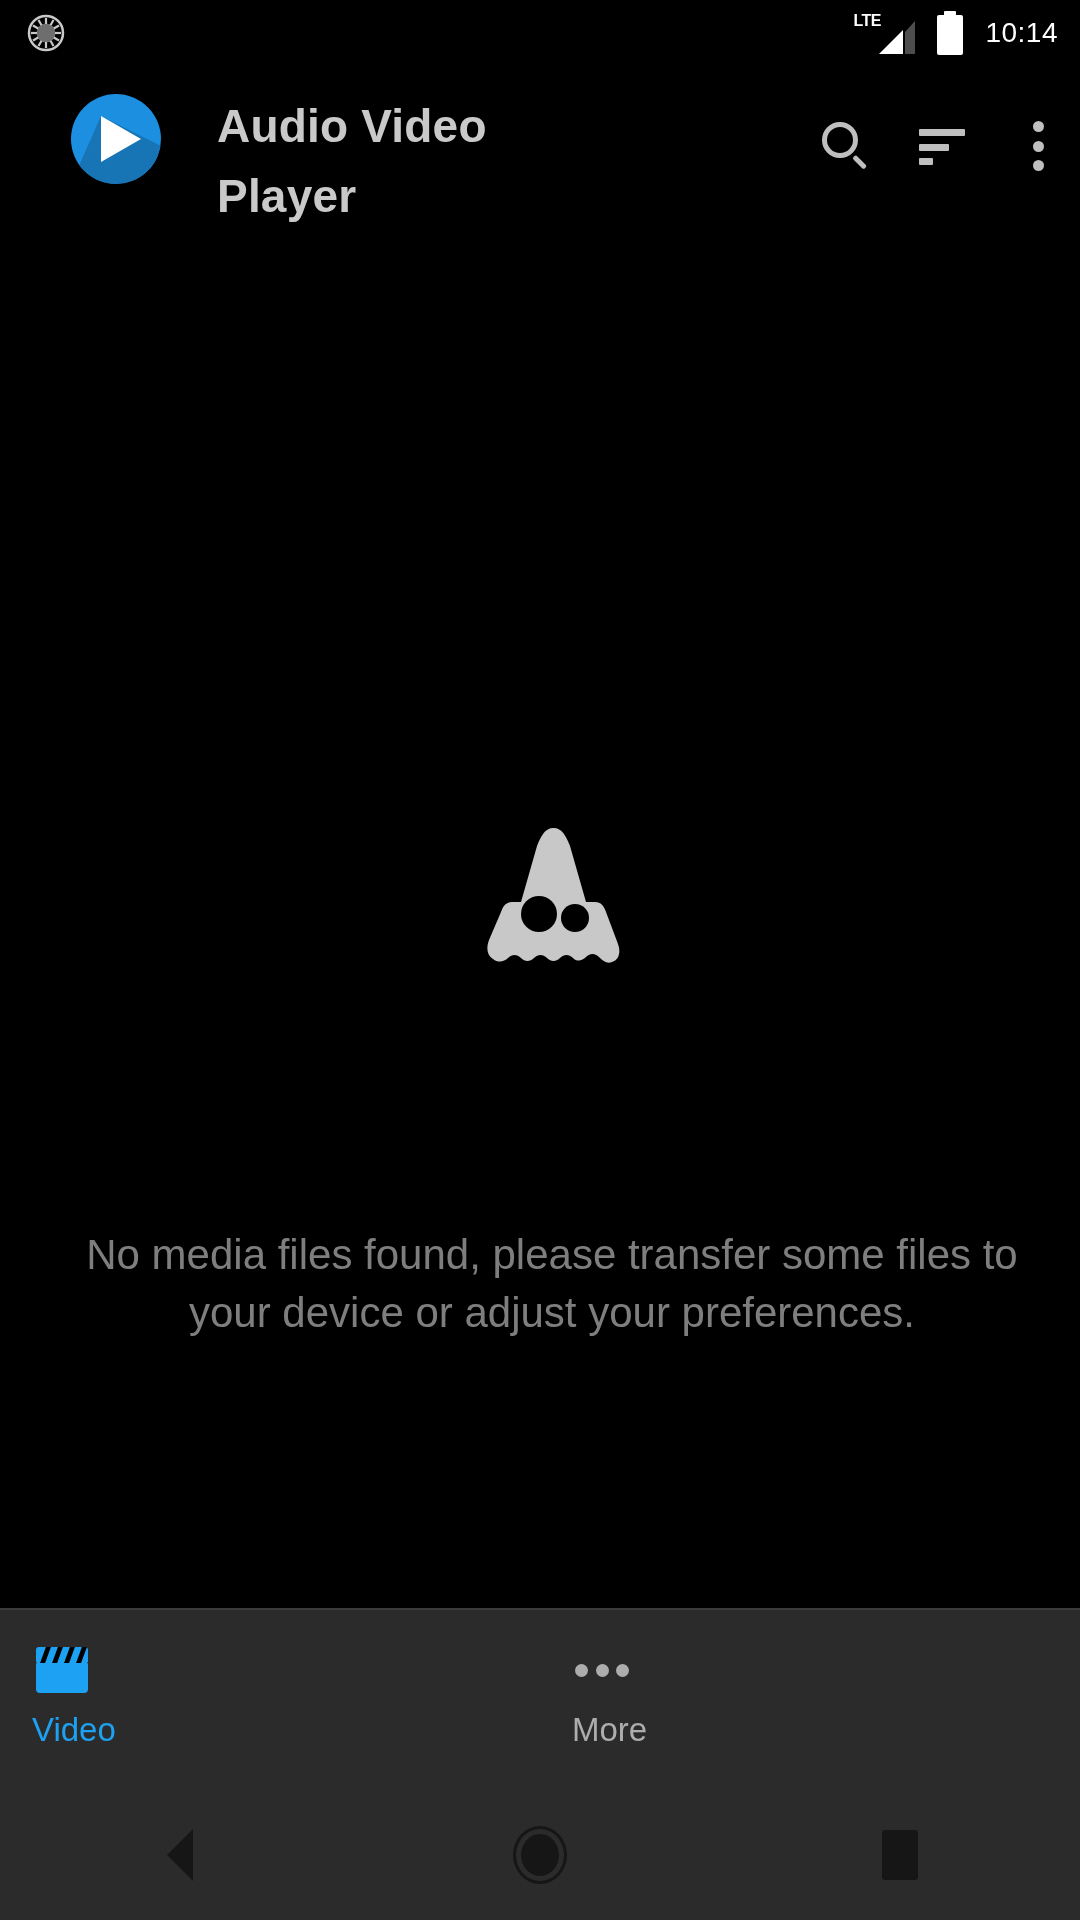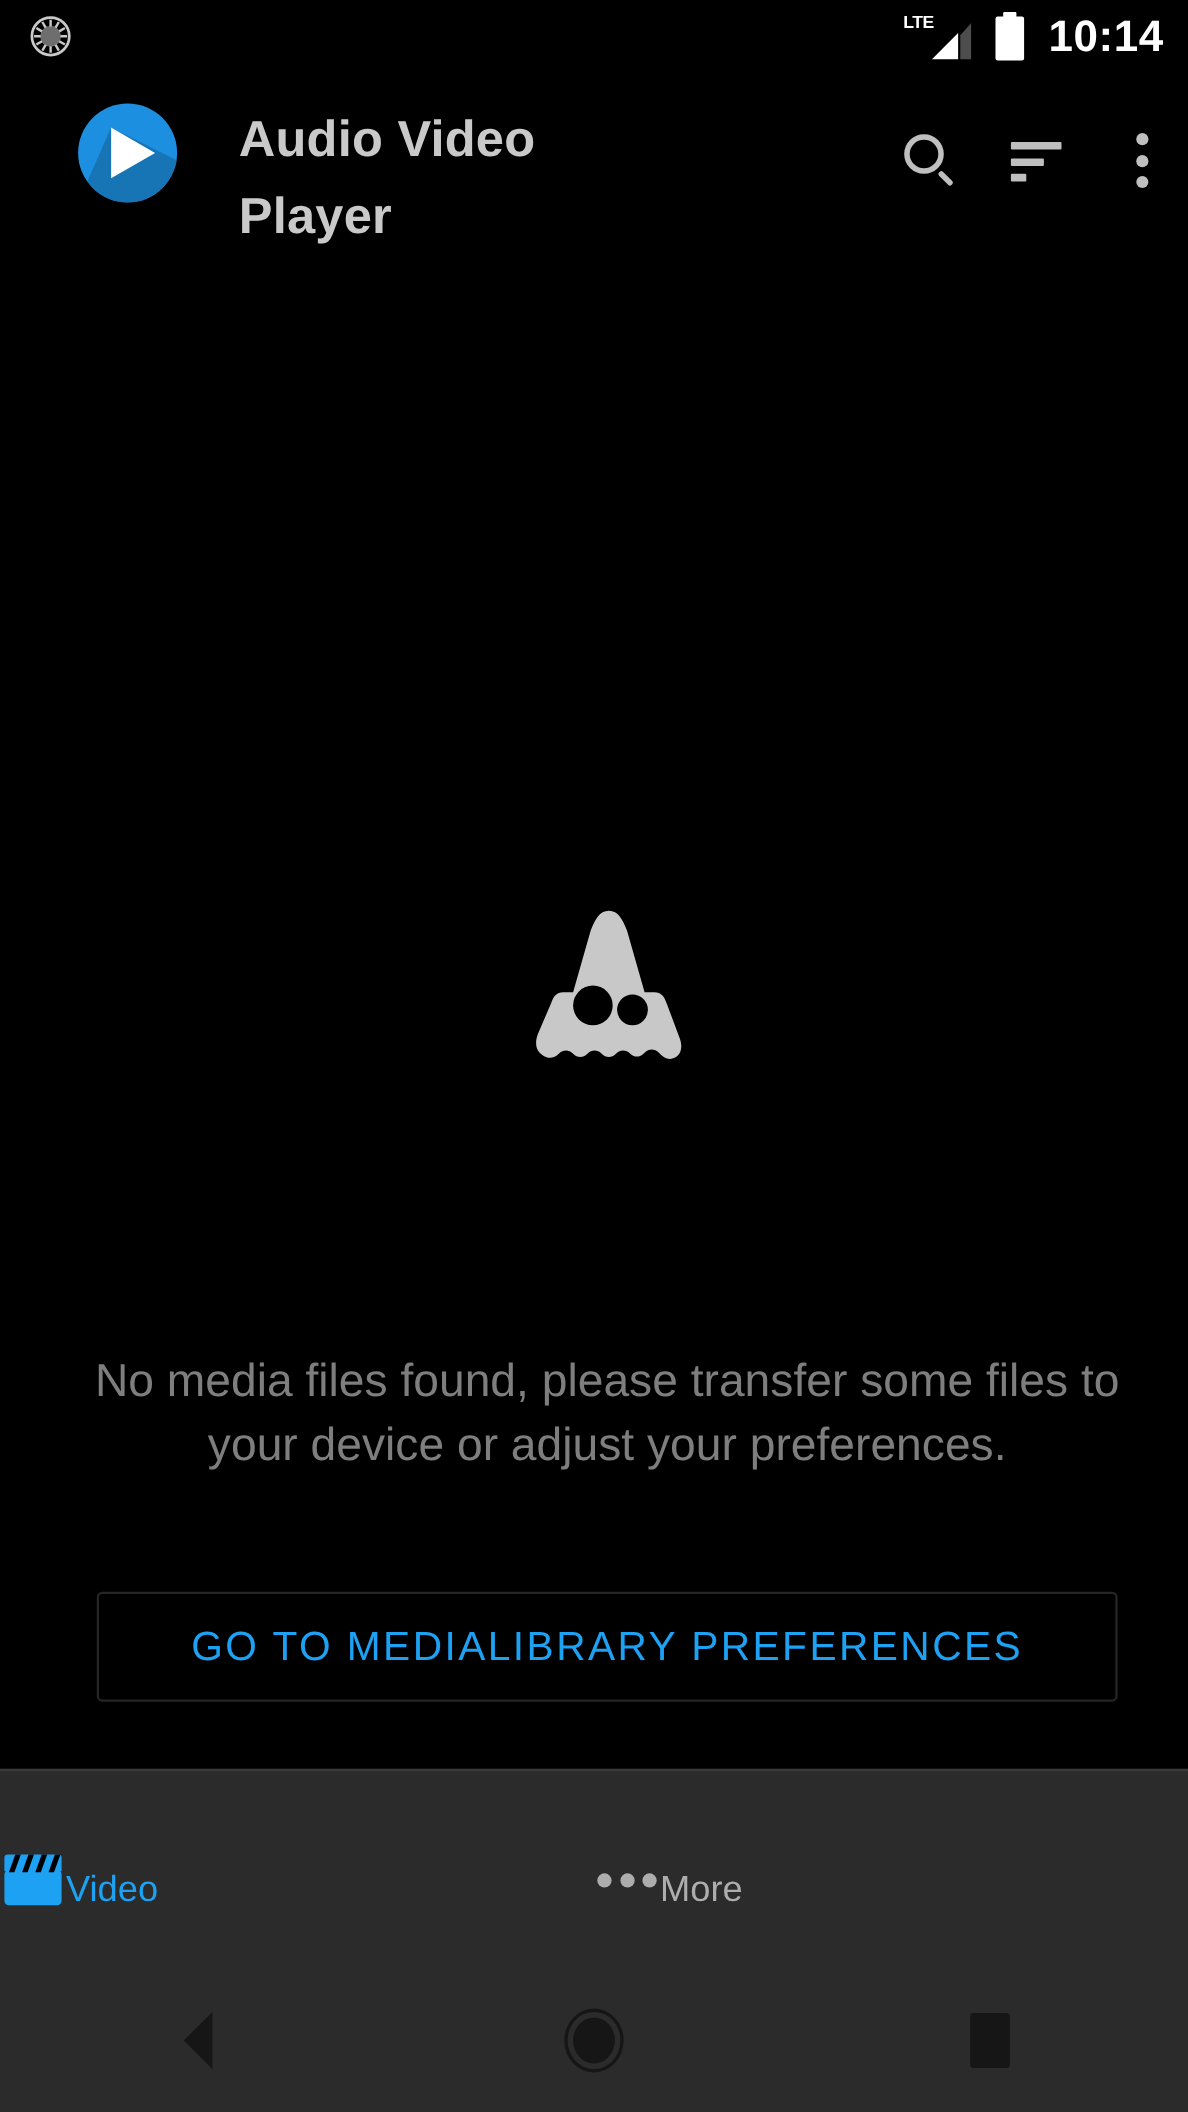--- a/index.html
+++ b/index.html
@@ -42,21 +42,21 @@
     position:absolute; left:7px; top:0;
     width:12px; height:5px; background:#fff;
     border-radius:1px 1px 0 0;
   }
   .batt-body {
     position:absolute; left:0; top:4px;
     width:26px; height:40px; background:#fff;
     border-radius:2px;
   }
   #clock {
-    font-size:40px; font-weight:700; color:#fff;
+    font-size:28px; font-weight:400; color:#fff;
     letter-spacing:0.5px; line-height:44px;
   }
 
   
   #app-bar {
     position:absolute; top:66px; left:0;
     width:1080px; height:160px;
     background:#000;
     margin-left:24px;
   }
@@ -160,24 +160,25 @@
   
   #bottom-nav {
     position:absolute; top:1608px; left:0;
     width:1080px; height:182px;
     background:#2B2B2B;
     border-top:2px solid #3A3A3A;
     display:flex;
   }
   .nav-item {
     flex:1;
-    display:flex; flex-direction:row;
-    align-items:center; justify-content:flex-start;
+    display:flex; flex-direction:column;
+    align-items:flex-start; justify-content:flex-start;
     padding-top:34px;
     cursor:pointer;
+    padding-left:32px;
   }
   .nav-icon {
     height:52px; width:60px;
     display:flex; align-items:center; justify-content:center;
     margin-bottom:16px;
   }
   .nav-label {
     font-size:33px; color:#ADADAD; line-height:36px;
   }
   .nav-item.active .nav-label { color:#1DA1F2; }
@@ -398,23 +399,20 @@
                  L 39 76
                  L 55 20
                  C 59 10 63 2 71.5 2 Z" fill="#C8C8C8"></path>
         <circle cx="57" cy="88" r="18" fill="#000000"></circle>
         <circle cx="93" cy="92" r="14" fill="#000000"></circle>
       </svg>
     </div>
 
     <div id="empty-message">No media files found, please transfer some files to your device or adjust your preferences.</div>
 
-    <div id="prefs-button">
-      <span id="prefs-button-label">GO TO MEDIALIBRARY PREFERENCES</span>
-    </div>
   </div>
 
   <div id="bottom-nav">
 
     <div class="nav-item active">
       <span class="nav-icon">
         <span class="ic-clapper">
           <span class="board"></span>
           <span class="top"></span>
           <span class="slash" style="left:7px"></span>

